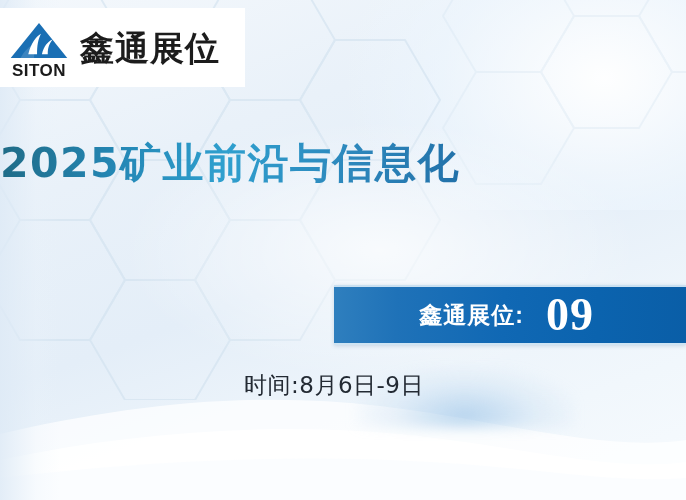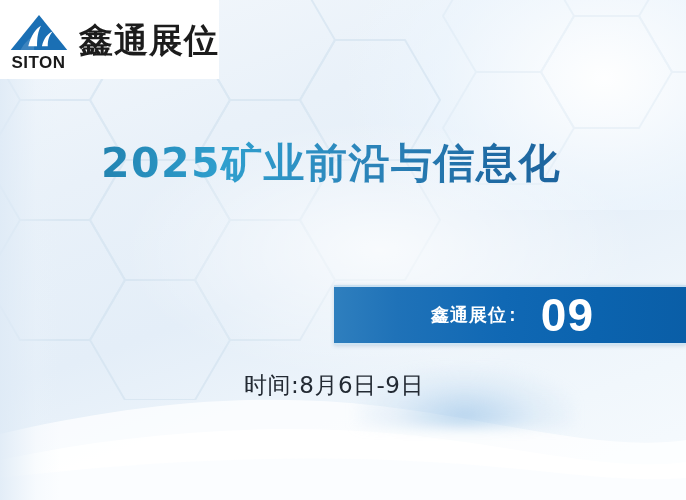--- a/index.html
+++ b/index.html
@@ -90,29 +90,28 @@
     top: 0;
     width: 60px;
     height: 500px;
     background: linear-gradient(90deg, rgba(222,234,246,0.85) 0%, rgba(233,242,250,0.25) 60%, rgba(255,255,255,0) 100%);
   }
 
   
   #logo-box {
     position: absolute;
     left: 0;
-    top: 0;
-    width: 219px;
+    top: 8px;
+    width: 245px;
     height: 79px;
     background: #ffffff;
     display: flex;
     align-items: center;
     padding-left: 6px;
     box-sizing: border-box;
-    justify-content: space-between;
   }
 
   .logo-mark {
     position: relative;
     width: 66px;
     height: 62px;
     display: flex;
     flex-direction: column;
     align-items: center;
     justify-content: flex-start;
@@ -144,21 +143,21 @@
     line-height: 1;
     white-space: nowrap;
   }
 
   
   #headline {
     position: absolute;
     left: 0;
     top: 140px;
     width: 686px;
-    text-align: center;
+    text-align: left;
     padding-right: 24px;
     box-sizing: border-box;
   }
 
   .title-line1 {
     font-family: "DejaVu Sans", "Liberation Sans", sans-serif;
     font-weight: bold;
     font-size: 41px;
     line-height: 1.15;
     letter-spacing: 1.5px;
@@ -193,30 +192,30 @@
     border-bottom: 2px solid #cfe4f3;
     box-sizing: border-box;
     display: flex;
     align-items: center;
     justify-content: flex-end;
     padding-right: 92px;
     box-shadow: 0 1px 4px rgba(20,70,120,0.18);
   }
 
   .booth-label {
-    font-family: Liberation Mono, monospace;
-    font-weight: bold;
-    font-size: 18px;
+    font-family: Liberation Sans, sans-serif;
+    font-weight: bold;
+    font-size: 23px;
     color: #ffffff;
     letter-spacing: 1px;
     white-space: nowrap;
   }
 
   .booth-number {
-    font-family: Liberation Sans, sans-serif;
+    font-family: Liberation Serif, serif;
     font-weight: bold;
     font-size: 46px;
     color: #ffffff;
     letter-spacing: 1px;
     margin-left: 22px;
     line-height: 1;
     white-space: nowrap;
   }
 
   

